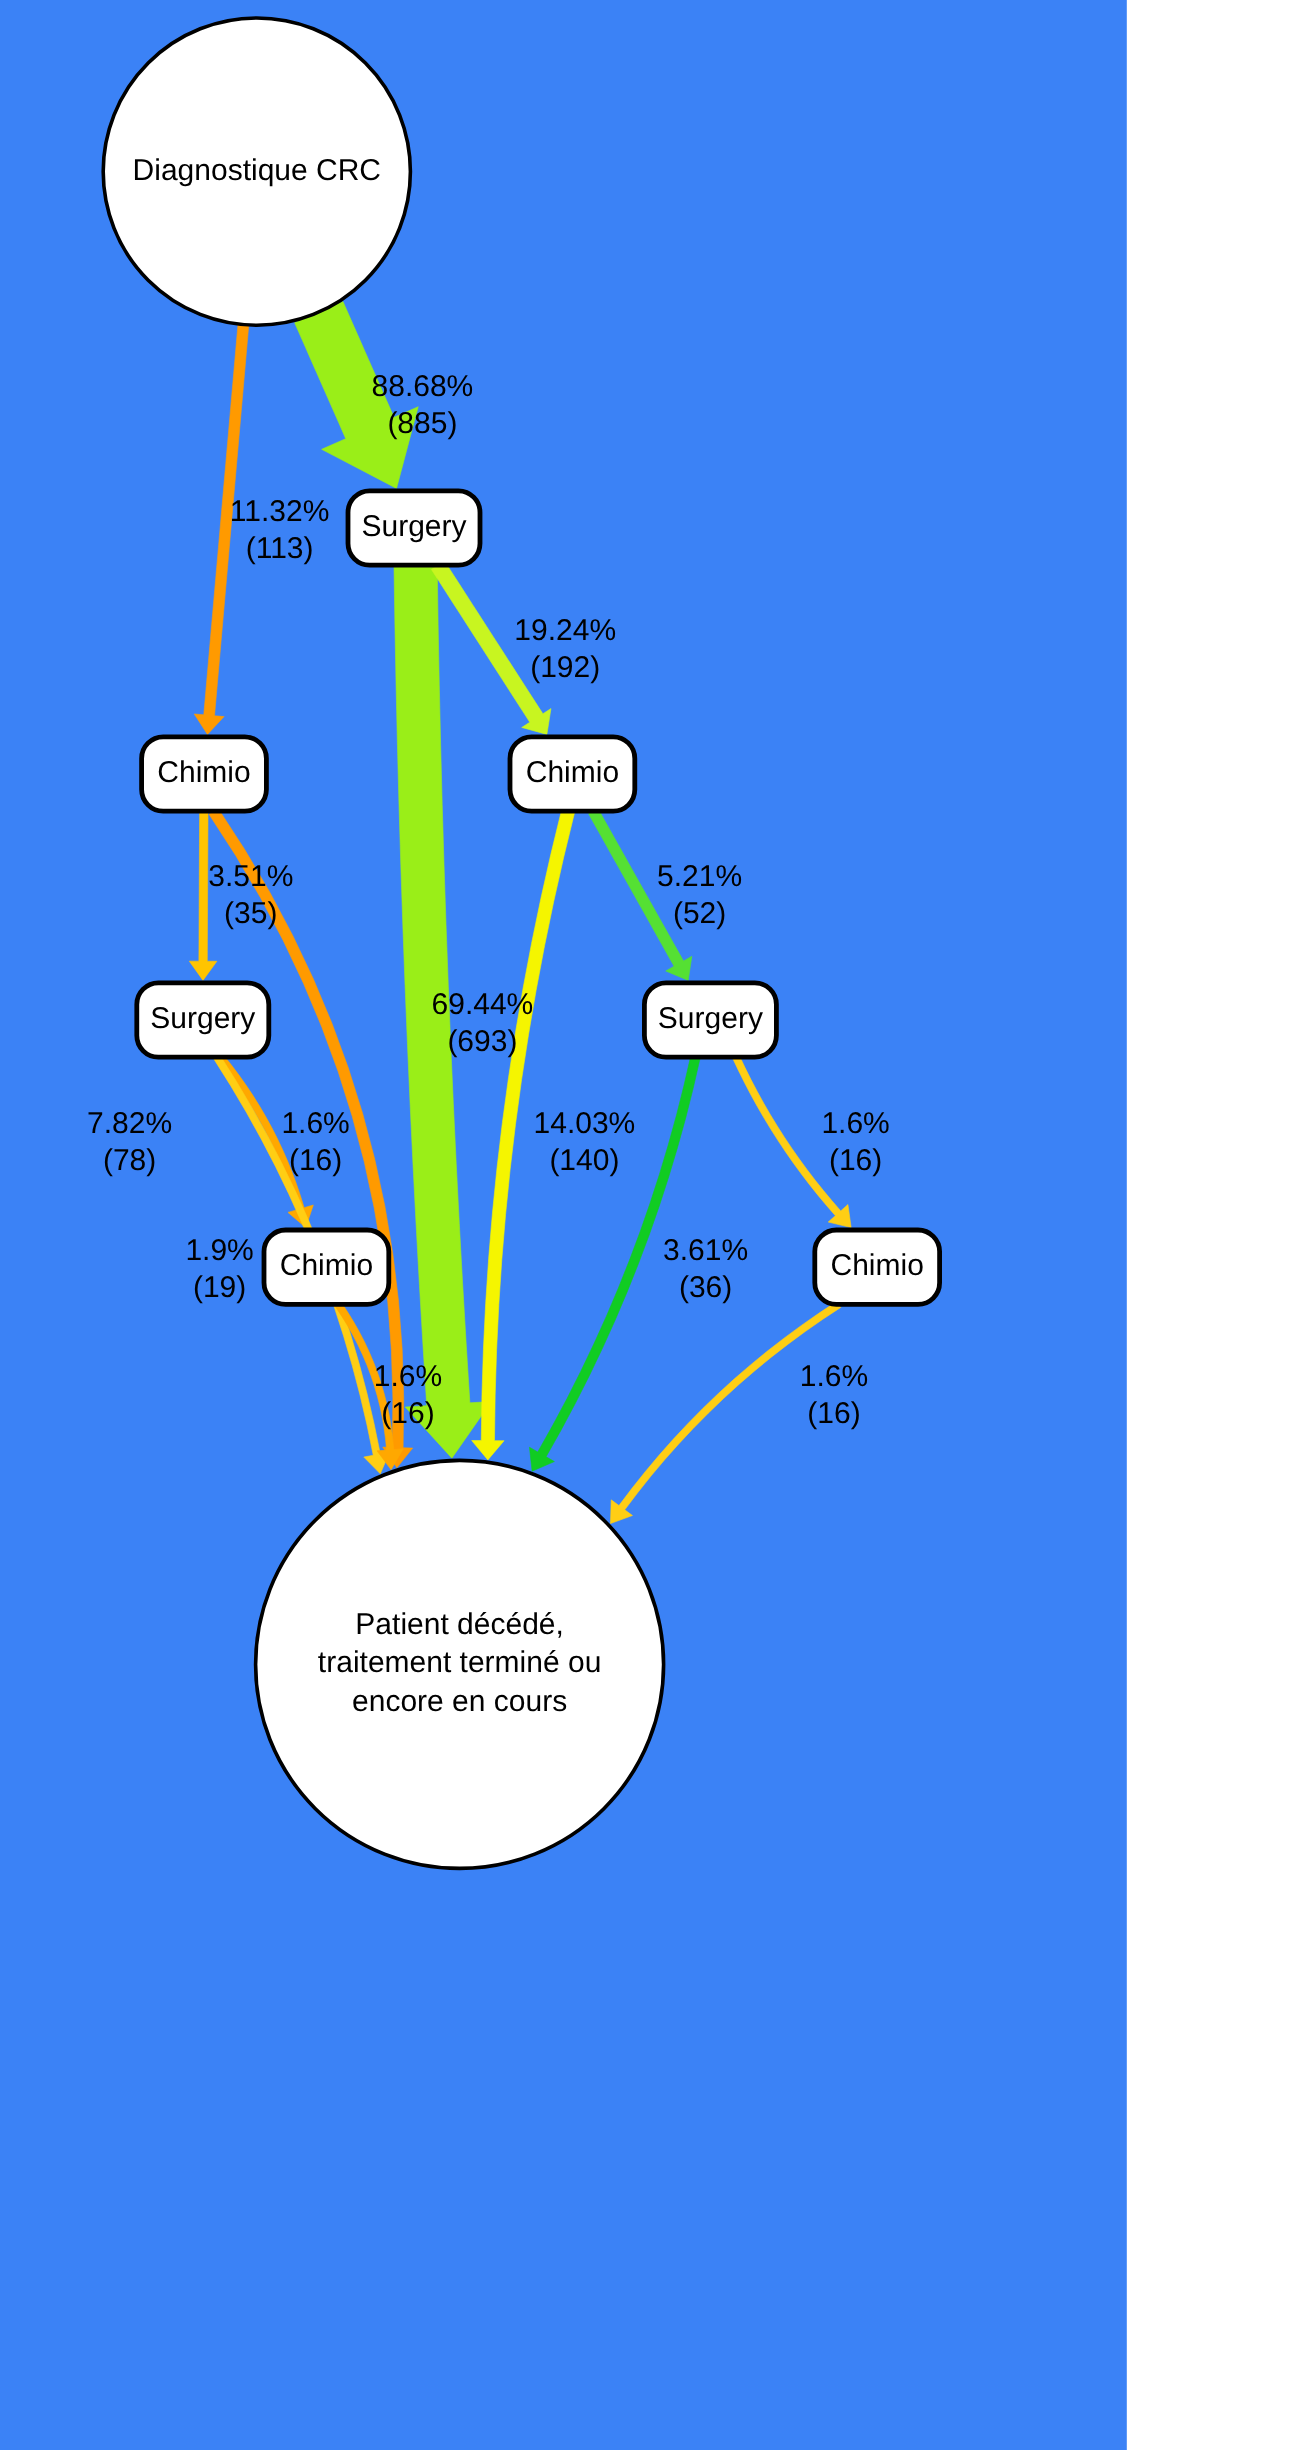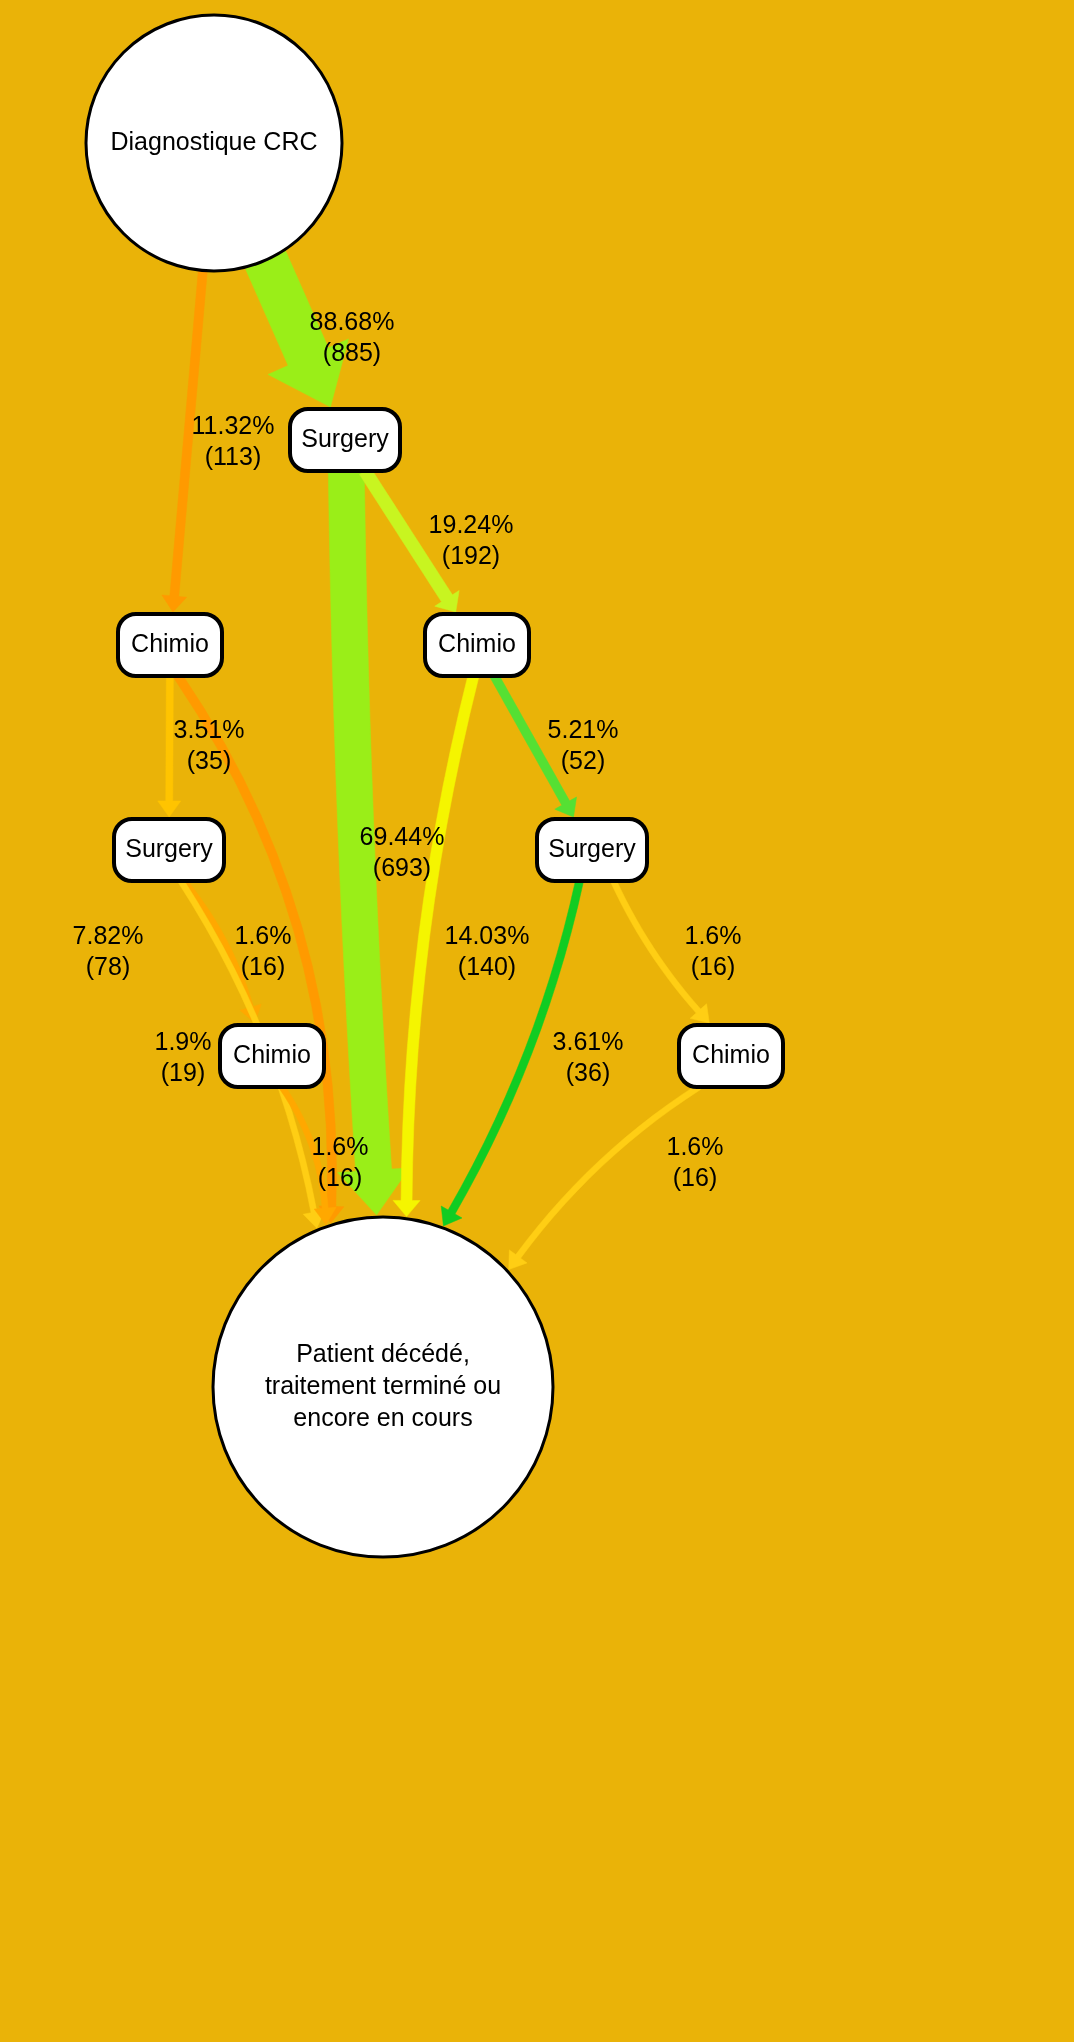--- a/index.html
+++ b/index.html
@@ -1,18 +1,18 @@
 <!DOCTYPE html>
 <html><head>
 <meta charset="utf-8">
 <style>
   html,body{margin:0;padding:0;background:#ffffff;}
   body{width:1074px;height:2042px;overflow:hidden;
        font-family:"Liberation Sans",sans-serif;}
-  #stage{position:relative;width:1074px;height:2042px;background:#eab308;}
+  #stage{position:relative;width:939px;height:2042px;background:#3b82f6;}
   svg{display:block;}
   .nodeText{font-family:"Liberation Sans",sans-serif;font-size:25px;fill:#000;
             text-anchor:middle;dominant-baseline:middle;}
   .edgeText{font-family:"Liberation Sans",sans-serif;font-size:25px;fill:#000;
             text-anchor:middle;}
   .nodeShape{fill:#ffffff;stroke:#000000;}
 </style>
 </head>
 <body>
 

